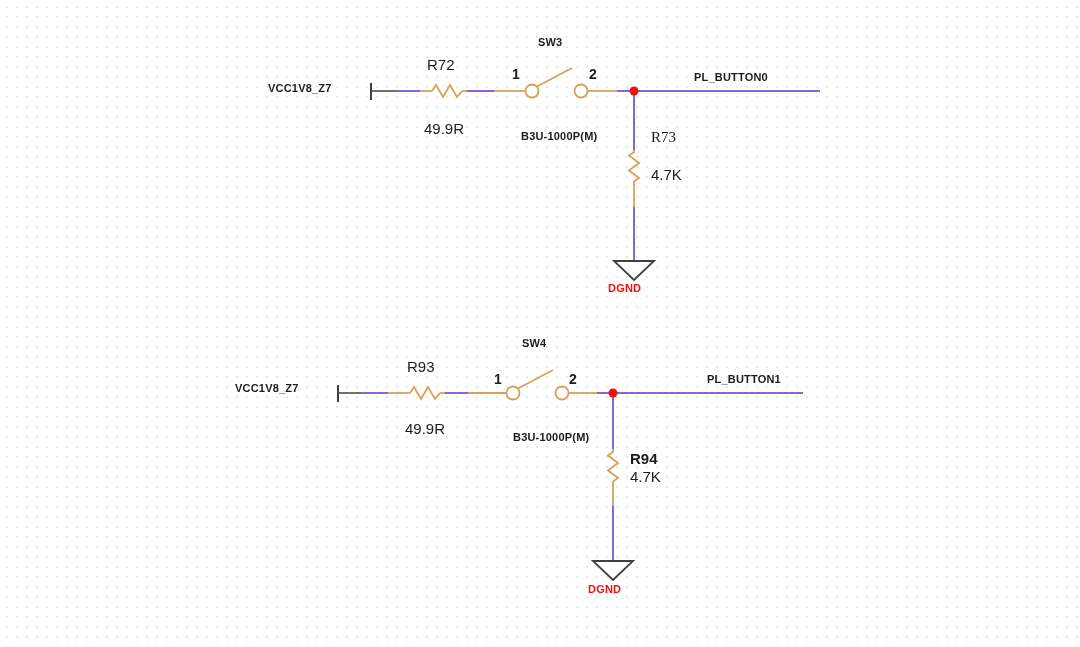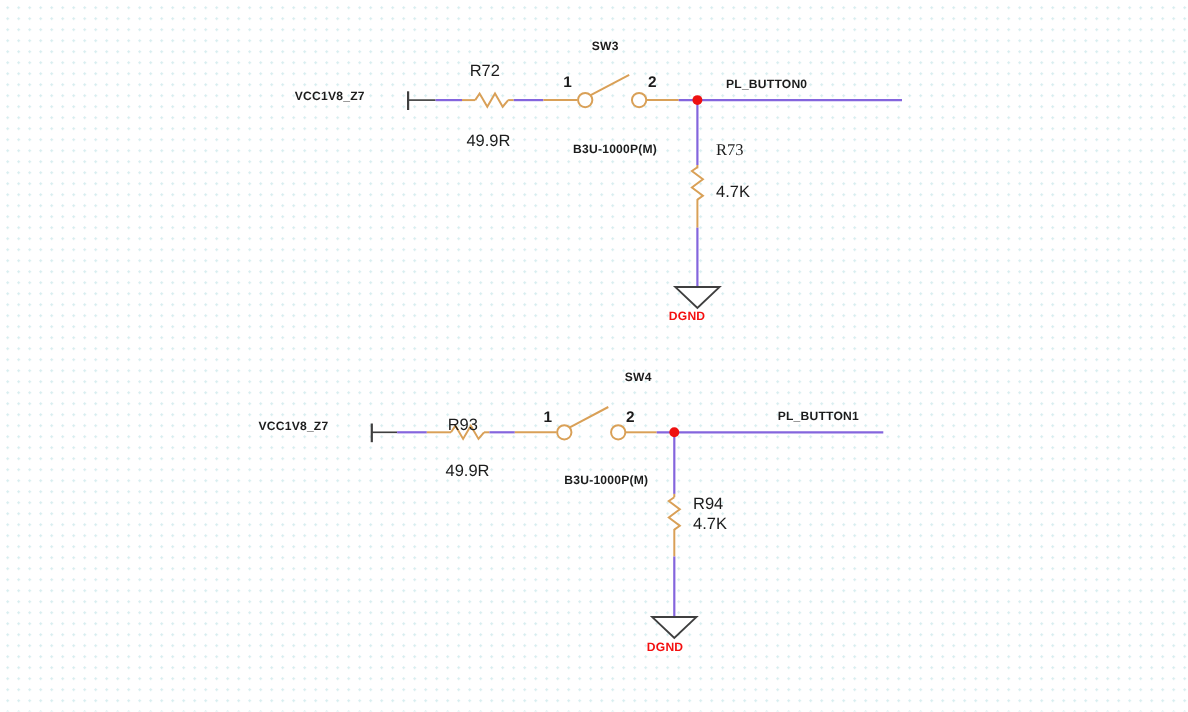--- a/index.html
+++ b/index.html
@@ -90,30 +90,30 @@
     </g>
   </svg>
 
   <div class="lbl big" style="left:268px;top:82px;">VCC1V8_Z7</div>
   <div class="lbl small" style="left:427px;top:57px;">R72</div>
   <div class="lbl small" style="left:424px;top:121px;">49.9R</div>
   <div class="lbl big" style="left:538px;top:36px;">SW3</div>
   <div class="lbl pin" style="left:512px;top:67px;">1</div>
   <div class="lbl pin" style="left:589px;top:67px;">2</div>
   <div class="lbl big" style="left:521px;top:130px;">B3U-1000P(M)</div>
-  <div class="lbl big" style="left:660px;top:71px;">PL_BUTTON0</div>
+  <div class="lbl big" style="left:694px;top:71px;">PL_BUTTON0</div>
   <div class="lbl small" style="left:651px;top:129px;font-family:Liberation Serif, serif;">R73</div>
   <div class="lbl small" style="left:651px;top:167px;">4.7K</div>
   <div class="lbl big red" style="left:608px;top:282px;">DGND</div>
 
   <div class="lbl big" style="left:235px;top:382px;">VCC1V8_Z7</div>
-  <div class="lbl small" style="left:407px;top:359px;margin-top:20px;">R93</div>
+  <div class="lbl small" style="left:407px;top:359px;">R93</div>
   <div class="lbl small" style="left:405px;top:421px;">49.9R</div>
-  <div class="lbl big" style="left:522px;top:337px;margin-left:46px;">SW4</div>
+  <div class="lbl big" style="left:522px;top:337px;">SW4</div>
   <div class="lbl pin" style="left:494px;top:372px;">1</div>
   <div class="lbl pin" style="left:569px;top:372px;">2</div>
   <div class="lbl big" style="left:513px;top:431px;">B3U-1000P(M)</div>
   <div class="lbl big" style="left:707px;top:373px;">PL_BUTTON1</div>
-  <div class="lbl small" style="left:630px;top:451px;">R94</div>
+  <div class="lbl small" style="left:630px;top:451px;font-weight:bold;">R94</div>
   <div class="lbl small" style="left:630px;top:469px;">4.7K</div>
   <div class="lbl big red" style="left:588px;top:583px;">DGND</div>
 
 </div>
 
 </body></html>

